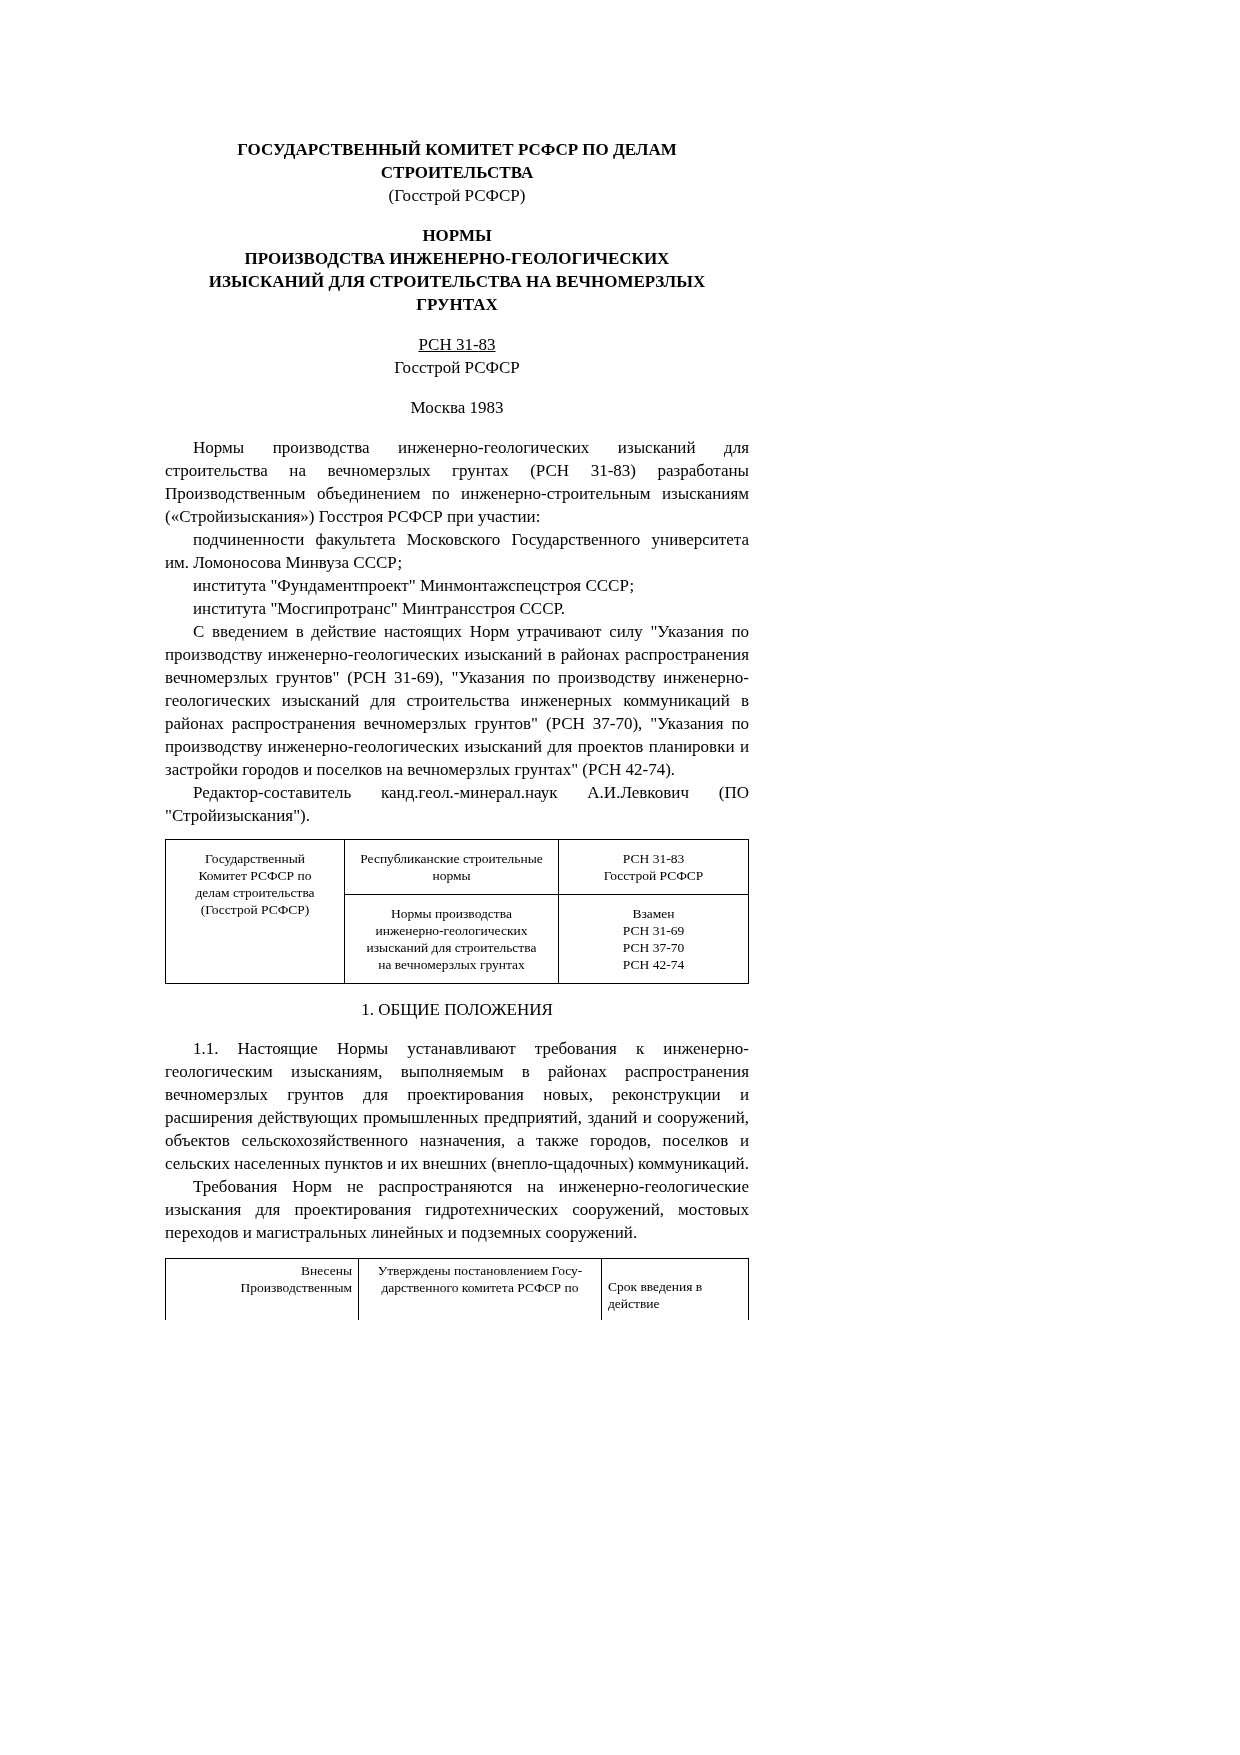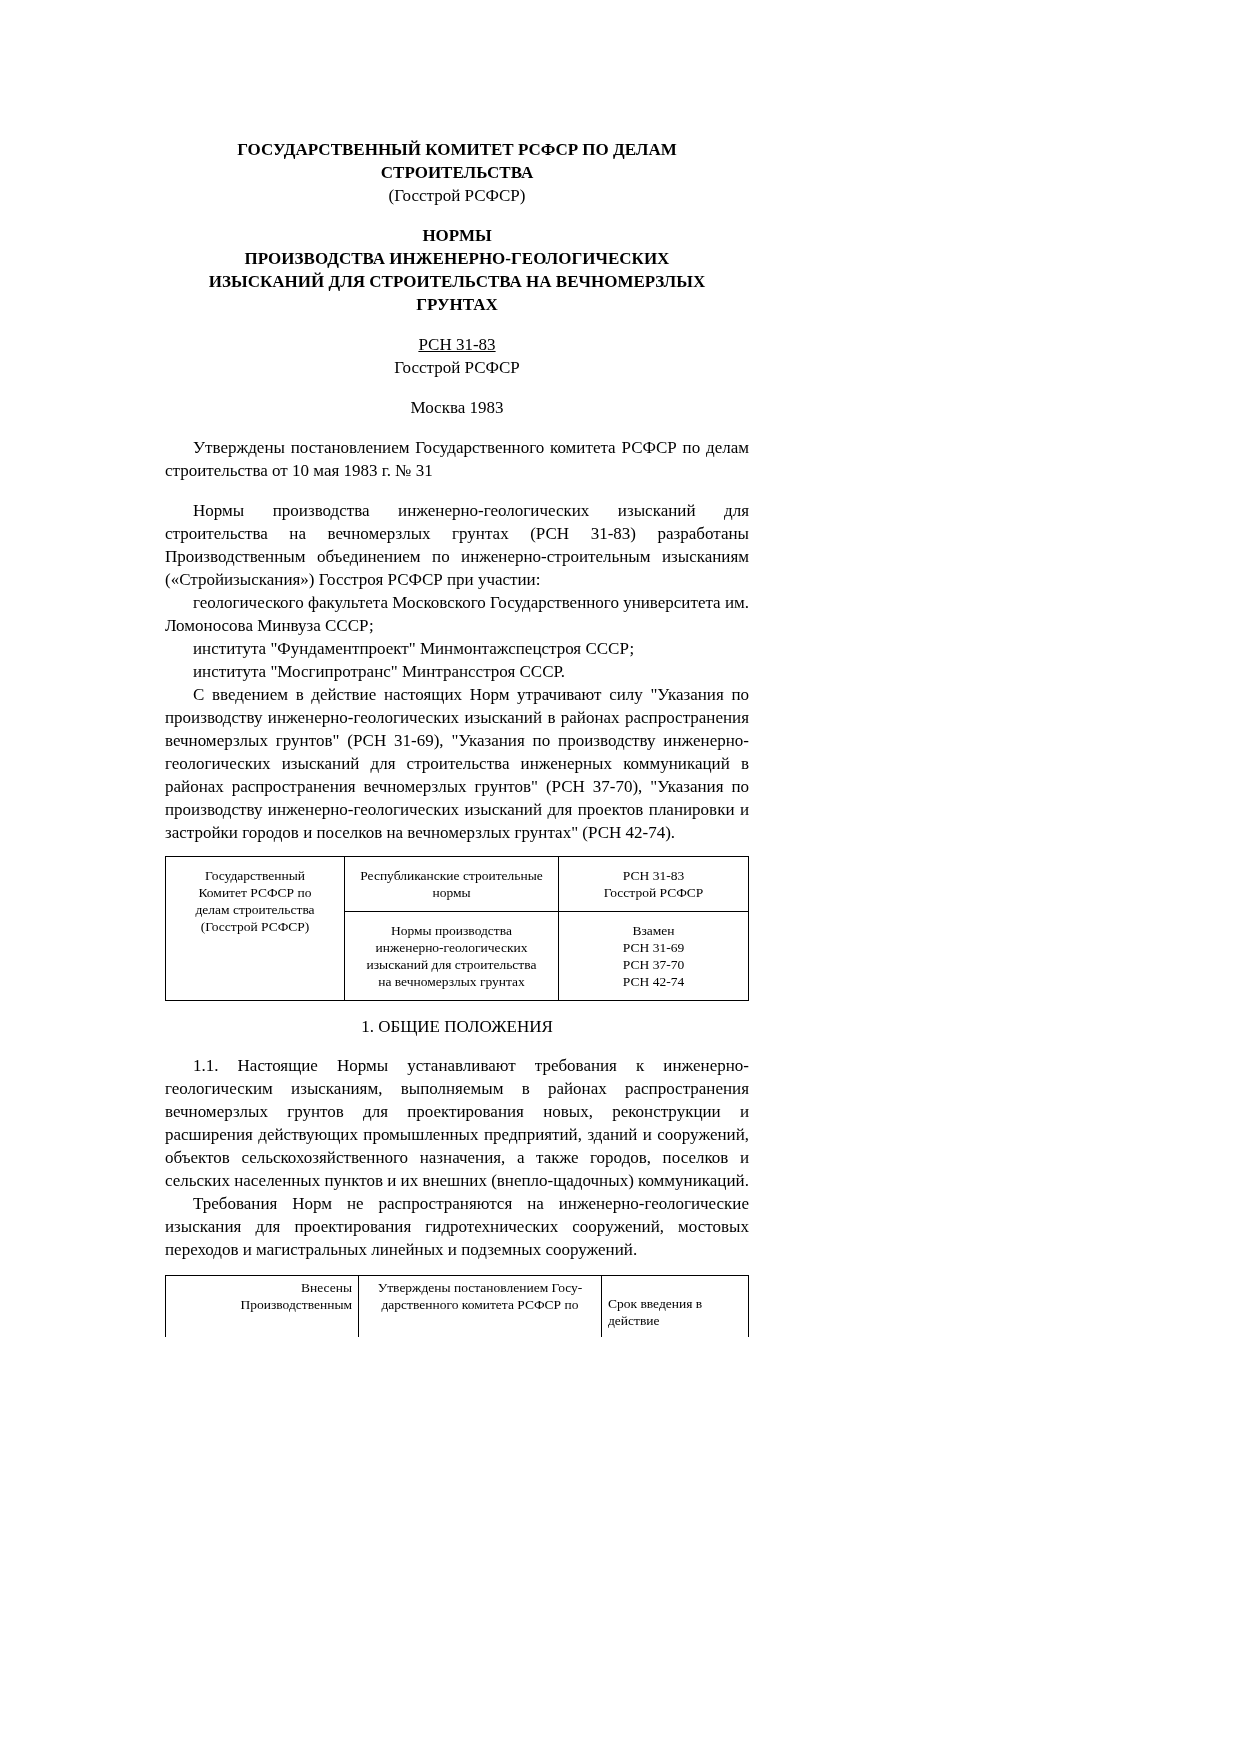--- a/index.html
+++ b/index.html
@@ -96,26 +96,26 @@
 ИЗЫСКАНИЙ ДЛЯ СТРОИТЕЛЬСТВА НА ВЕЧНОМЕРЗЛЫХ
 ГРУНТАХ</div>
 
     <div class="c txt gap">
       <span class="u">РСН 31-83</span>
     </div>
     <div class="c txt">Госстрой РСФСР</div>
 
     <div class="c txt gap">Москва 1983</div>
 
-    <p class="para gap">Утверждены постановлением Государственного комитета РСФСР по делам строительства от 10 мая 1983 г. № 31</p>
     <p class="para gap">Нормы производства инженерно-геологических изысканий для строительства на вечномерзлых грунтах (РСН 31-83) разработаны Производственным объединением по инженерно-строительным изысканиям («Стройизыскания») Госстроя РСФСР при участии:</p>
-    <p class="para">геологического факультета Московского Государственного университета им. Ломоносова Минвуза СССР;</p>
+    <p class="para">подчиненности факультета Московского Государственного университета им. Ломоносова Минвуза СССР;</p>
     <p class="para">института "Фундаментпроект" Минмонтажспецстроя СССР;</p>
     <p class="para">института "Мосгипротранс" Минтрансстроя СССР.</p>
     <p class="para">С введением в действие настоящих Норм утрачивают силу "Указания по производству инженерно-геологических изысканий в районах распространения вечномерзлых грунтов" (РСН 31-69), "Указания по производству инженерно-геологических изысканий для строительства инженерных коммуникаций в районах распространения вечномерзлых грунтов" (РСН 37-70), "Указания по производству инженерно-геологических изысканий для проектов планировки и застройки городов и поселков на вечномерзлых грунтах" (РСН 42-74).</p>
+    <p class="para">Редактор-составитель канд.геол.-минерал.наук А.И.Левкович (ПО "Стройизыскания").</p>
 
     <table class="tbl">
       <tbody>
           <tr>
         <td class="col-a" rowspan="2">Государственный
 Комитет РСФСР по
 делам строительства
 (Госстрой РСФСР)</td>
         <td class="col-b">Республиканские строительные
 нормы</td>

